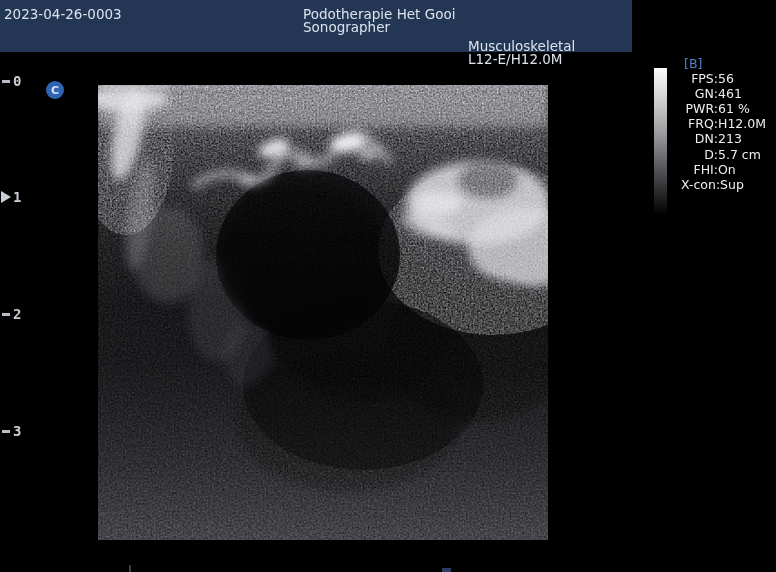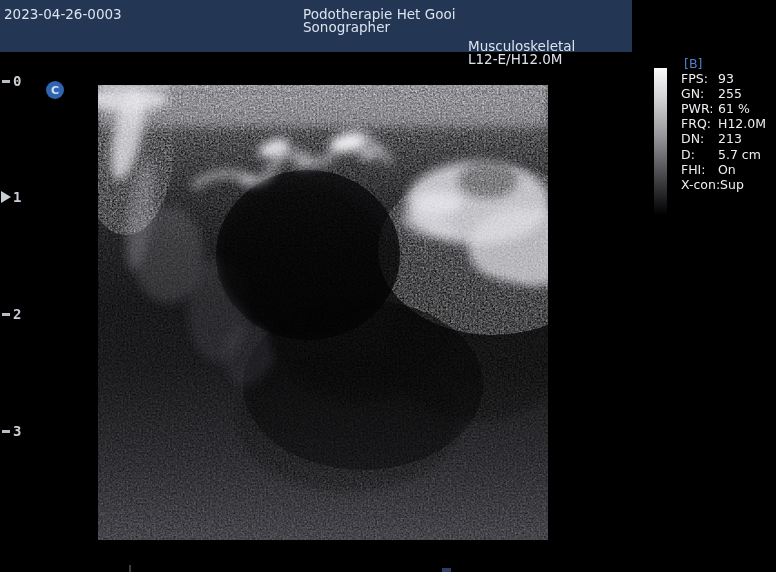--- a/index.html
+++ b/index.html
@@ -42,21 +42,21 @@
   .us-image{position:absolute;left:98px;top:85px;width:450px;height:455px;}
   
   .graybar{
     position:absolute;left:654px;top:68px;width:13px;height:147px;
     background:linear-gradient(to bottom,#fbfbfb 0%,#d8d8da 18%,#9a9a9e 45%,#4c4c50 72%,#151517 92%,#000 100%);
   }
   
   .panel{position:absolute;left:681px;top:56px;color:#eceef2;font-size:12.5px;}
   .panel .row{height:15.1px;line-height:15.1px;white-space:pre;}
   .panel .badge{color:#4f83cb;padding-left:3px;}
-  .panel .lbl{display:inline-block;min-width:37px;}
+  .panel .lbl{display:inline-block;min-width:37px;text-align:right;}
   
   .bottom-tick{position:absolute;left:129px;top:565px;width:2px;height:7px;background:#3c3c40;}
   .bottom-blue{position:absolute;left:442px;top:568px;width:9px;height:4px;background:#2c3c63;}
 </style>
 </head>
 <body>
 
 <div class="header">
   <span class="cell r1 c1">2023-04-26-0003</span>
   <span class="cell r1 c2">Podotherapie Het Gooi</span>
@@ -160,22 +160,22 @@
   <g filter="url(#f-blur3)">
     <rect x="0" y="0" width="450" height="2.5" fill="#cfd2d8" opacity="0.85"></rect>
     <rect x="0" y="0" width="70" height="4" fill="#e2e4e8" opacity="0.8"></rect>
   </g>
 </svg>
 
 <div class="graybar"></div>
 
 <div class="panel">
   <div class="row badge">[B]</div>
-  <div class="row"><span class="lbl">FPS:</span><span>93</span></div>
-  <div class="row"><span class="lbl">GN:</span><span>255</span></div>
+  <div class="row"><span class="lbl">FPS:</span><span>56</span></div>
+  <div class="row"><span class="lbl">GN:</span><span>461</span></div>
   <div class="row"><span class="lbl">PWR:</span><span>61 %</span></div>
   <div class="row"><span class="lbl">FRQ:</span><span>H12.0M</span></div>
   <div class="row"><span class="lbl">DN:</span><span>213</span></div>
   <div class="row"><span class="lbl">D:</span><span>5.7 cm</span></div>
   <div class="row"><span class="lbl">FHI:</span><span>On</span></div>
   <div class="row"><span class="lbl">X-con:</span><span>Sup</span></div>
 </div>
 
 <div class="bottom-tick"></div>
 <div class="bottom-blue"></div>

